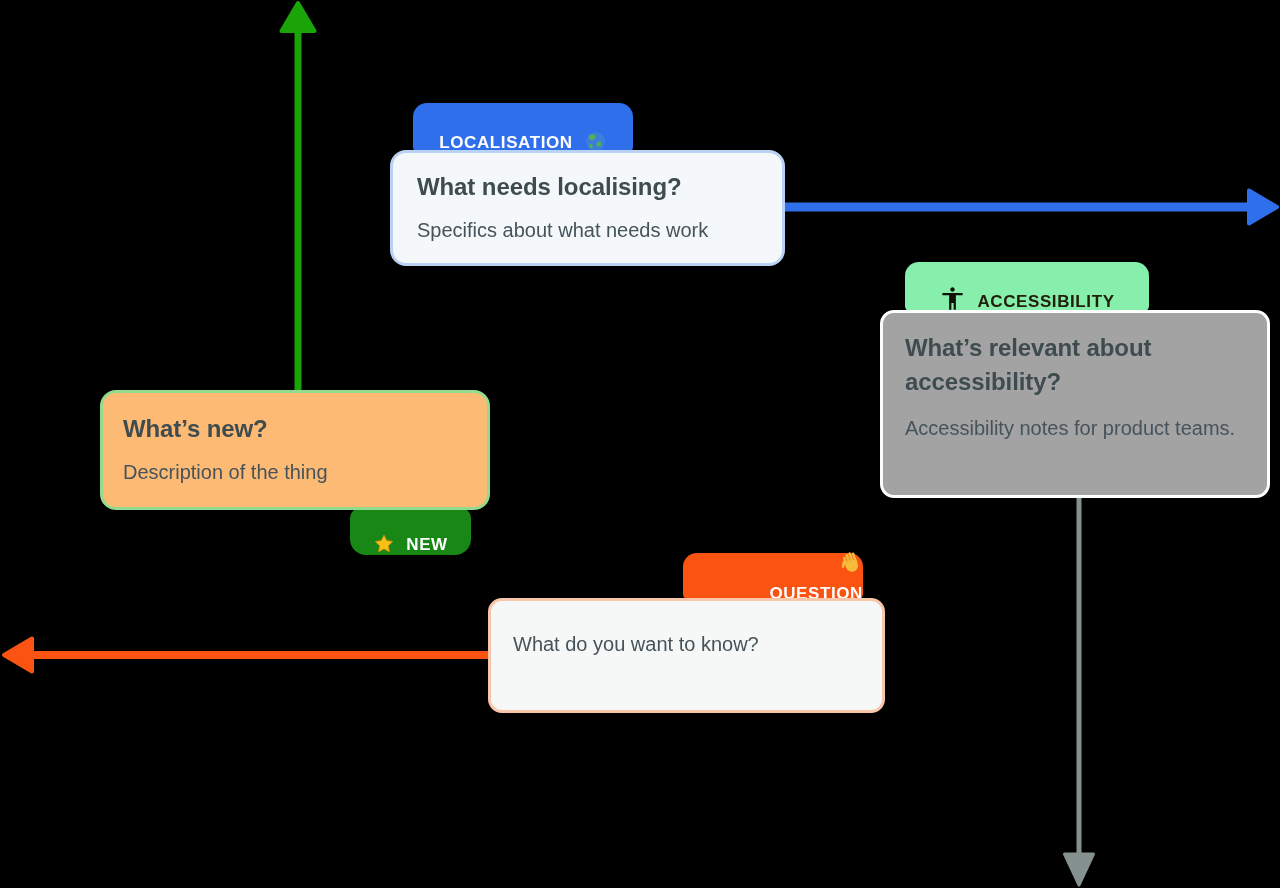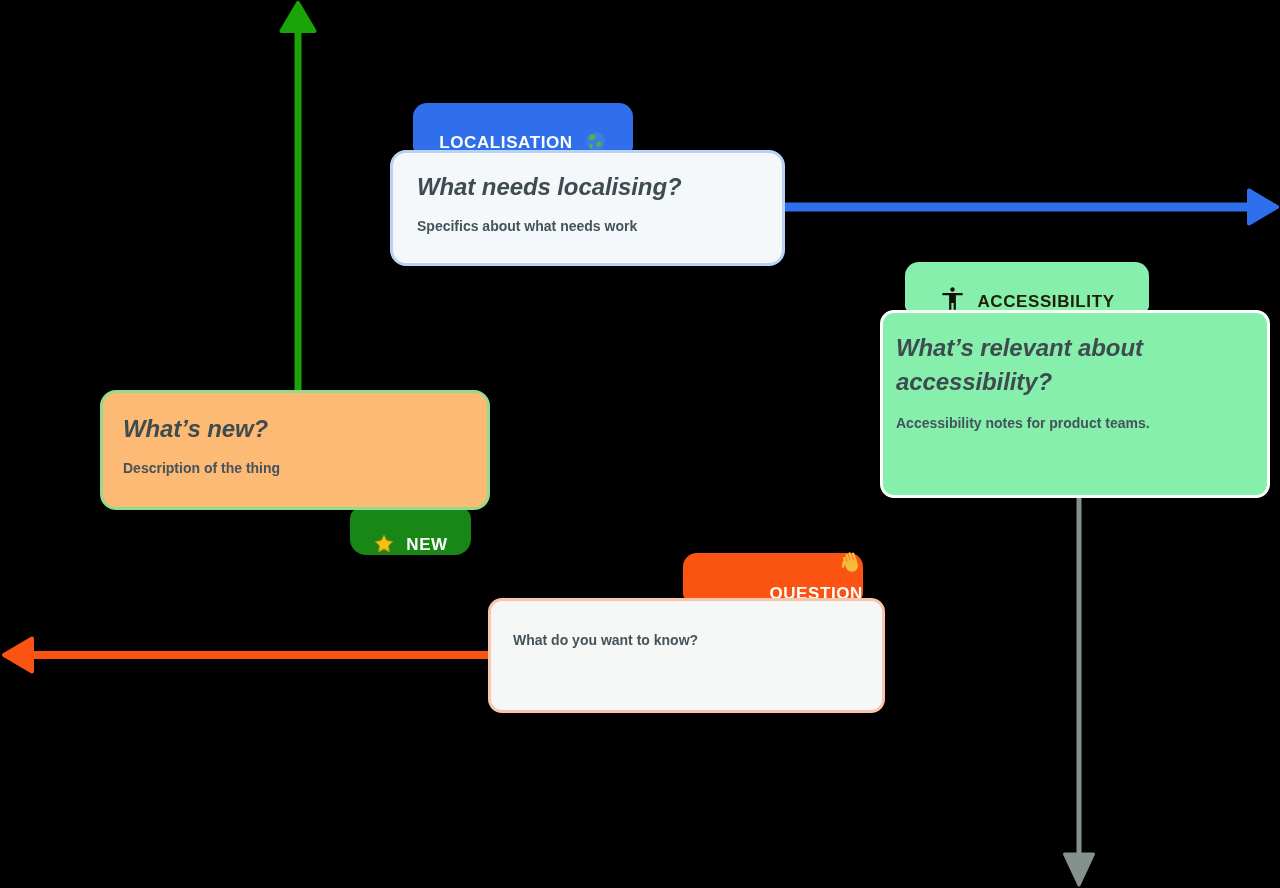--- a/index.html
+++ b/index.html
@@ -41,26 +41,25 @@
     box-sizing: border-box;
     border-radius: 16px;
   }
   .card .card-title {
     margin: 0;
     font-size: 24px;
     font-weight: 700;
     color: #3e4b4f;
     line-height: 1.42;
     letter-spacing: -0.1px;
-    font-style: italic;
   }
   .card .card-body {
     margin: 12px 0 0 0;
-    font-size: 14px;
-    font-weight: 700;
+    font-size: 20px;
+    font-weight: 400;
     color: #46535a;
     line-height: 1.45;
   }
 
   
   .badge-localisation {
     left: 413px; top: 103px; width: 220px; height: 50px;
     background: #2f6fec; color: #ffffff;
     border-radius: 14px 14px 6px 6px;
   }
@@ -72,24 +71,24 @@
   }
 
   
   .badge-accessibility {
     left: 905px; top: 262px; width: 244px; height: 50px;
     background: #86efac; color: #20200b;
     border-radius: 14px 14px 6px 6px;
   }
   .card-accessibility {
     left: 880px; top: 310px; width: 390px; height: 188px;
-    background: #86efac;
+    background: #a3a3a3;
     border: 3px solid #fdfdfd;
     border-radius: 14px;
-    padding: 18px 13px;
+    padding: 18px 22px;
   }
   .card-accessibility .card-body { line-height: 1.75; }
 
   
   .badge-new {
     left: 350px; top: 508px; width: 121px; height: 47px;
     background: #188716; color: #ffffff;
     border-radius: 10px 10px 16px 16px;
   }
   .card-new {

